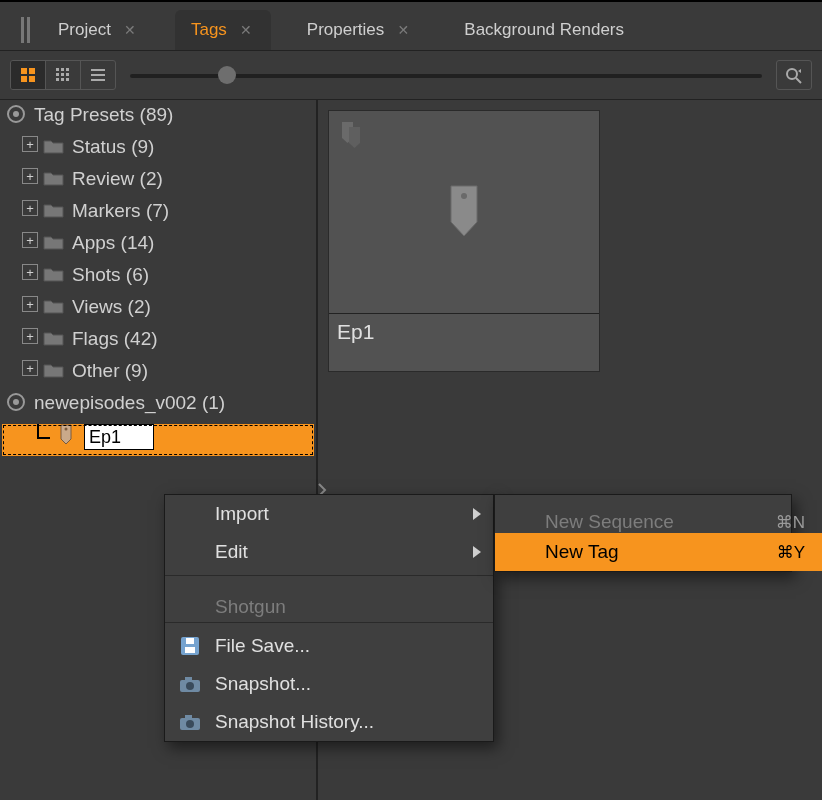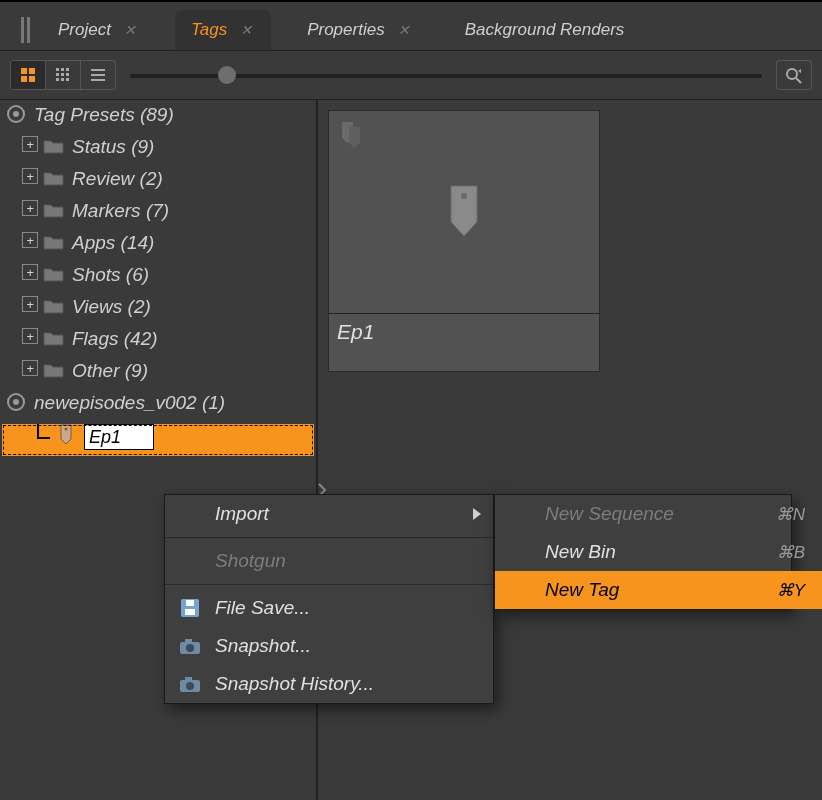--- a/index.html
+++ b/index.html
@@ -1,16 +1,16 @@
 <!DOCTYPE html>
 <html><head>
 <meta charset="utf-8">
 <style>
 html,body{margin:0;padding:0;background:#9e9e9e;font-family:"Lucida Grande","Segoe UI",Arial,sans-serif;font-size:14px;color:#d0d0d0;width:822px;height:800px;overflow:hidden;}
-.app{position:relative;width:822px;height:800px;font-style:italic;}
+.app{position:relative;width:822px;height:800px;}
 .panel{position:absolute;left:0;top:0;width:822px;height:800px;background:#3a3a3a;border-top:2px solid #000;}
 
 .tabbar{height:48px;display:flex;align-items:flex-end;padding-left:14px;background:#3a3a3a;border-bottom:1px solid #222;}
 .tabbar .handle{width:24px;height:40px;display:flex;align-items:center;justify-content:center;margin-right:4px;}
 .tab{height:40px;display:flex;align-items:center;padding:0 16px;font-size:17px;color:#cfcfcf;position:relative;cursor:pointer;border-radius:6px 6px 0 0;margin-right:20px;}
 .tab.active{background:#323232;color:#f7941e;}
 .tab .close{margin-left:10px;color:#7a7a7a;width:18px;height:18px;display:flex;align-items:center;justify-content:center;font-size:14px;}
 
 .toolbar{height:48px;display:flex;align-items:center;padding:0 10px;border-bottom:1px solid #222;}
 .viewbtns{display:flex;border:1px solid #555;border-radius:3px;overflow:hidden;}
@@ -40,21 +40,21 @@
 .card{width:270px;height:260px;background:#525252;border:1px solid #2a2a2a;position:relative;}
 .card .body-area{height:202px;display:flex;align-items:center;justify-content:center;}
 .card .label{border-top:1px solid #222;padding:6px 8px;font-size:21px;color:#e0e0e0;}
 .card .mini-tag{position:absolute;left:8px;top:8px;}
 
 .menu{position:absolute;background:#3f3f3f;border:1px solid #1a1a1a;box-shadow:4px 6px 14px rgba(0,0,0,.5);font-size:19px;color:#e0e0e0;}
 .menu .mrow{height:38px;display:flex;align-items:center;padding:0 18px 0 50px;position:relative;min-width:260px;}
 .menu .mrow.hassub::after{content:"";position:absolute;right:12px;top:50%;transform:translateY(-50%);width:0;height:0;border-top:6px solid transparent;border-bottom:6px solid transparent;border-left:8px solid #cfcfcf;}
 .menu .mrow.hl{background:#f7941e;color:#000;}
 .menu .mrow.hl.hassub::after{border-left-color:#000;}
-.menu .mrow.disabled{color:#7d7d7d;}
+.menu .mrow.disabled{color:#7d7d7d;align-items:flex-end;}
 .menu .sep{height:1px;background:#2a2a2a;margin:4px 0;}
 .menu .micon{position:absolute;left:12px;width:26px;height:22px;display:flex;align-items:center;justify-content:center;}
 .menu .shortcut{margin-left:auto;color:#9a9a9a;font-size:17px;}
 .menu .mrow.hl .shortcut{color:#000;}
 
 svg{display:block;}
 </style>
 </head>
 <body>
 
@@ -267,20 +267,23 @@
               <path d="M2 2 l6 6 -6 6" stroke="#888" stroke-width="2" fill="none"></path>
             </svg>
         </div>
       </div>
     </div>
 
     <div class="menu" style="left:164px;top:492px;width:328px;">
       <div class="mrow hassub">
         <span>Import</span>
       </div>
+      <div class="mrow hassub">
+        <span>Edit</span>
+      </div>
       <div class="sep"></div>
       <div class="mrow disabled">
         <span>Shotgun</span>
       </div>
       <div class="sep"></div>
       <div class="mrow">
         <span class="micon">
             <svg width="22" height="22">
               <rect x="2" y="2" width="18" height="18" rx="2" fill="#76a3cf"></rect>
               <rect x="6" y="12" width="10" height="6" fill="#fff"></rect>
@@ -309,24 +312,20 @@
           </span>
         <span>Snapshot History...</span>
       </div>
     </div>
 
     <div class="menu" style="left:494px;top:492px;width:296px;">
       <div class="mrow disabled">
         <span>New Sequence</span>
         <span class="shortcut">⌘N</span>
       </div>
-      <div class="mrow">
-        <span>New Bin</span>
-        <span class="shortcut">⌘B</span>
-      </div>
       <div class="mrow hl">
         <span>New Tag</span>
         <span class="shortcut">⌘Y</span>
       </div>
     </div>
 
   </div>
 </div>
 
 </body></html>

